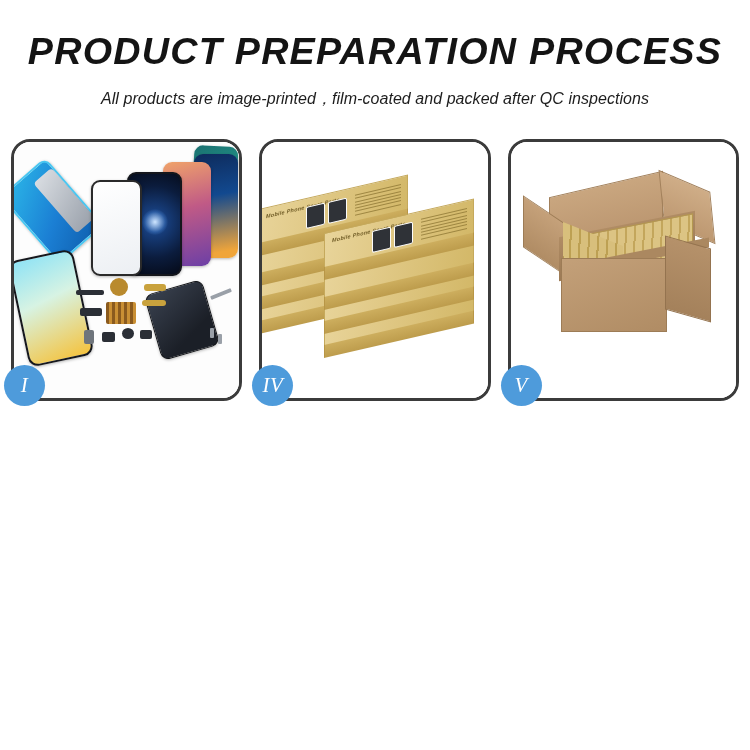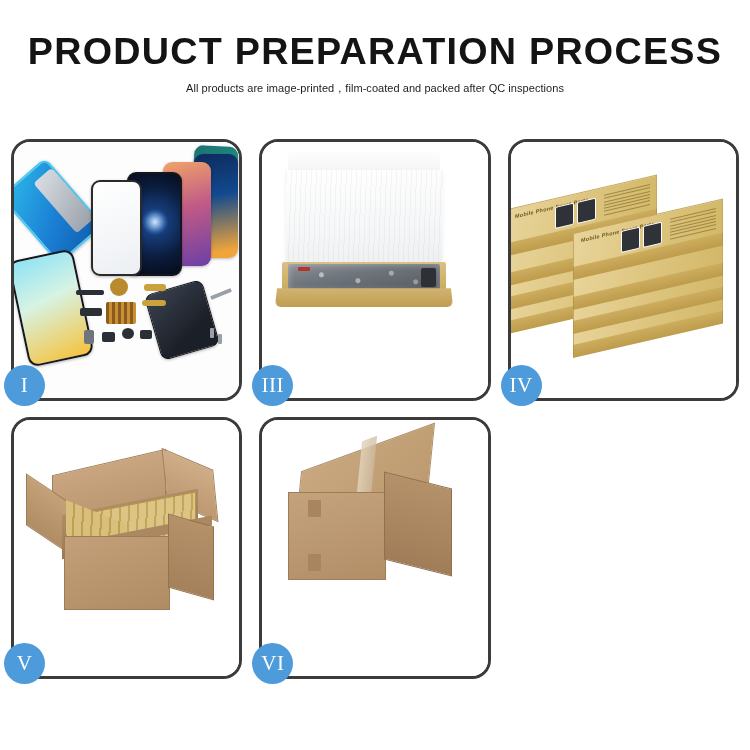--- a/index.html
+++ b/index.html
@@ -1,32 +1,32 @@
 <!DOCTYPE html>
 <html><head>
 <meta charset="utf-8">
 <style>
   html,body{margin:0;padding:0;}
   body{
     width:750px;height:750px;background:#ffffff;
     font-family:"Liberation Sans","DejaVu Sans",sans-serif;
     overflow:hidden;position:relative;
   }
-  .page{width:750px;height:750px;position:relative;}
+  .page{width:750px;height:750px;position:relative;font-style:italic;}
 
   
   .header{text-align:center;padding-top:33px;}
   .title{
     font-size:37px;font-weight:bold;color:#141414;
     letter-spacing:1.2px;line-height:1.02;
     transform:scaleX(1.02);transform-origin:center;
     white-space:nowrap;
   }
   .subtitle{
-    font-size:11px;color:#1d1d1d;margin-top:10px;
+    font-size:16px;color:#1d1d1d;margin-top:18px;
     letter-spacing:.05px;white-space:nowrap;
   }
 
   
   .grid{
     position:absolute;left:11px;top:139px;
     width:728px;height:540px;
     display:grid;
     grid-template-columns:repeat(3,1fr);
     grid-template-rows:repeat(2,1fr);
@@ -350,35 +350,20 @@
           <div class="chip flex" style="left:128px;top:158px;width:24px;height:6px;"></div>
           <div class="chip screw" style="left:196px;top:186px;width:4px;height:10px;"></div>
           <div class="chip screw" style="left:204px;top:192px;width:4px;height:10px;"></div>
           <div class="chip screw" style="left:196px;top:150px;width:22px;height:4px;transform:rotate(-22deg);"></div>
         </div>
       </div>
       <div class="badge">I</div>
     </div>
 
 
-    <div class="panel">
-      <div class="panel-inner">
-        <div class="mailer">
-          <div class="m-lid"></div>
-          <div class="m-foam"></div>
-          <div class="m-tray"></div>
-          <div class="m-part">
-            <div class="m-part-red"></div>
-            <div class="m-part-tab"></div>
-          </div>
-          <div class="m-tray-front"></div>
-        </div>
-      </div>
-      <div class="badge">III</div>
-    </div>
 
     <div class="panel">
       <div class="panel-inner">
         <div class="stack">
 
           <div class="sbox" style="left:-4px;top:128px;">
             <div class="top"></div>
             <div class="side"></div>
           </div>
           <div class="sbox" style="left:-4px;top:104px;">
@@ -452,28 +437,15 @@
           <div class="c-gold"></div>
           <div class="c-gold2"></div>
           <div class="c-top-edge"></div>
           <div class="c-front"></div>
           <div class="c-side"></div>
         </div>
       </div>
       <div class="badge">V</div>
     </div>
 
-    <div class="panel">
-      <div class="panel-inner">
-        <div class="sealed">
-          <div class="s-top"></div>
-          <div class="s-tape"></div>
-          <div class="s-front"></div>
-          <div class="s-right"></div>
-          <div class="s-notch a"></div>
-          <div class="s-notch b"></div>
-        </div>
-      </div>
-      <div class="badge">VI</div>
-    </div>
 
   </div>
 </div>
 
 </body></html>

